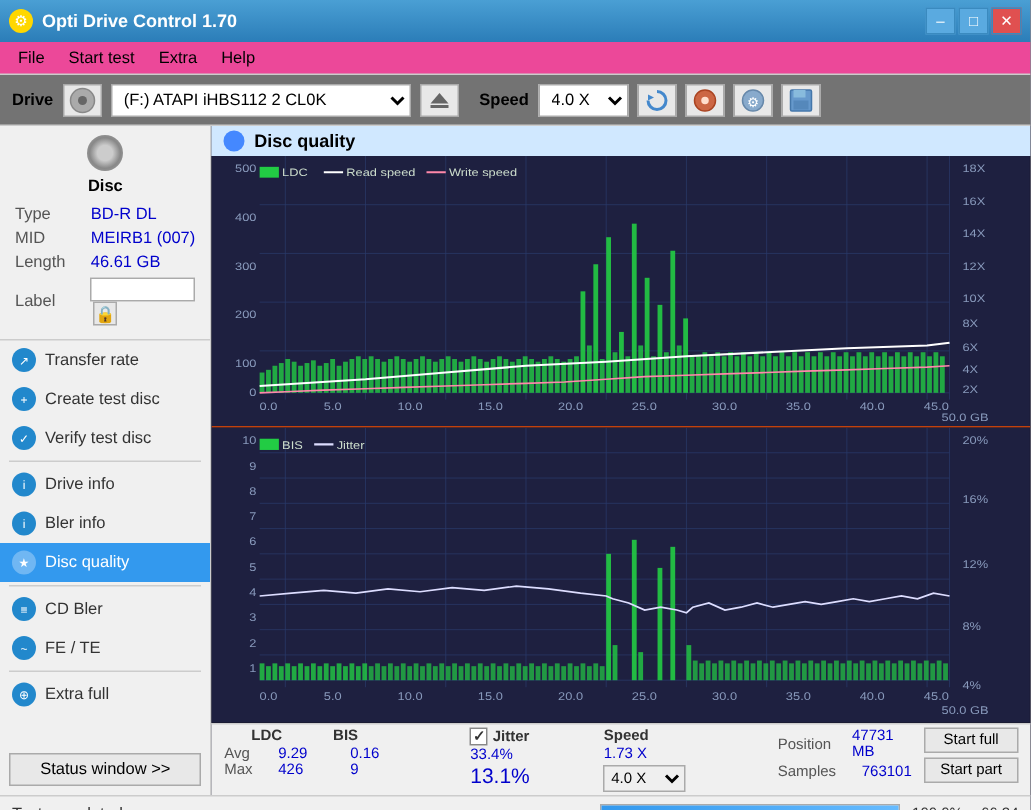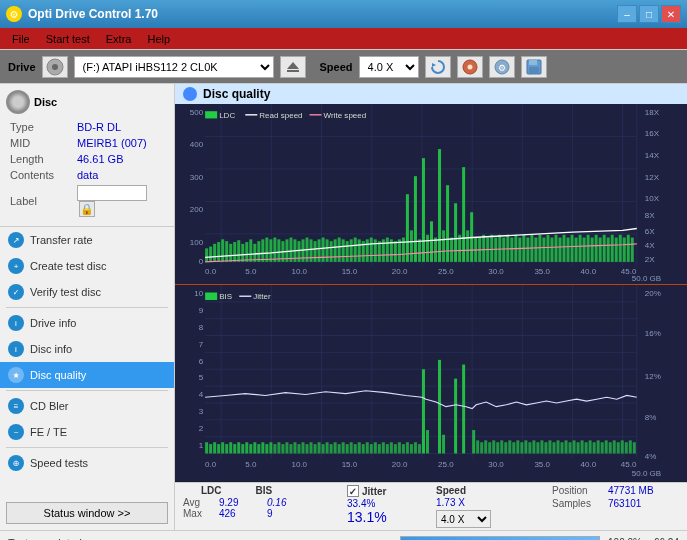--- a/index.html
+++ b/index.html
@@ -24,21 +24,21 @@
       border: 1px solid #3a8abf;
       color: white;
       font-size: 10px;
       cursor: pointer;
       display: flex; align-items: center; justify-content: center;
     }
     .title-bar-btn:last-child { background: #e05050; }
 
     
     .menu-bar {
-      background: #b91c1c;
+      background: #ec4899;
       height: 22px;
       display: flex;
       align-items: center;
       padding: 0 4px;
       border-bottom: 1px solid #ccc;
     }
     .menu-item {
       padding: 2px 8px;
       cursor: pointer;
       font-size: 11px;
@@ -93,21 +93,21 @@
       border-right: 1px solid #ccc;
       display: flex;
       flex-direction: column;
     }
     .disc-info {
       padding: 6px;
       border-bottom: 1px solid #ccc;
     }
     .disc-info-header {
       display: flex; align-items: center; gap: 4px;
-      font-weight: bold; font-size: 11px; margin-bottom: 4px;
+      font-weight: bold; font-size: 11px; margin-bottom: 4px; flex-direction: column;
     }
     .disc-icon { width: 24px; height: 24px; background: radial-gradient(circle, #ccc 30%, #888 60%, #aaa 100%); border-radius: 50%; }
     .disc-table { width: 100%; }
     .disc-table td { font-size: 11px; padding: 1px 2px; }
     .disc-table td:first-child { color: #555; width: 65px; }
     .disc-table td:last-child { color: #0000cc; }
     .label-row td:last-child { }
     .label-input {
       width: 70px; height: 16px; border: 1px solid #aaa; font-size: 10px;
     }
@@ -333,24 +333,20 @@
           <td>BD-R DL</td>
         </tr>
         <tr>
           <td>MID</td>
           <td>MEIRB1 (007)</td>
         </tr>
         <tr>
           <td>Length</td>
           <td>46.61 GB</td>
         </tr>
-        <tr>
-          <td>Contents</td>
-          <td>data</td>
-        </tr>
         <tr class="label-row">
           <td>Label</td>
           <td>
             <input class="label-input" type="text" style="">
             <span class="label-icon-btn">🔒</span>
           </td>
         </tr>
       </tbody>
         </table>
     </div>
@@ -368,39 +364,39 @@
         <div class="nav-icon" style="background:#2288cc;">✓</div>
         <span>Verify test disc</span>
       </div>
       <div class="nav-sep"></div>
       <div class="nav-item">
         <div class="nav-icon" style="background:#2288cc;">i</div>
         <span>Drive info</span>
       </div>
       <div class="nav-item">
         <div class="nav-icon" style="background:#2288cc;">i</div>
-        <span>Disc info</span>
+        <span>Bler info</span>
       </div>
       <div class="nav-item active">
         <div class="nav-icon">★</div>
         <span>Disc quality</span>
       </div>
       <div class="nav-sep"></div>
       <div class="nav-item">
         <div class="nav-icon" style="background:#2288cc;">≡</div>
         <span>CD Bler</span>
       </div>
       <div class="nav-item">
         <div class="nav-icon" style="background:#2288cc;">~</div>
         <span>FE / TE</span>
       </div>
       <div class="nav-sep"></div>
       <div class="nav-item">
         <div class="nav-icon" style="background:#2288cc;">⊕</div>
-        <span>Speed tests</span>
+        <span>Extra full</span>
       </div>
     </div>
 
     <button class="status-btn">Status window &gt;&gt;</button>
   </div>
 
   <div class="right-panel">
 
     <div class="disc-quality-header">
       <div class="dq-icon"></div>
@@ -755,21 +751,21 @@
 
     <div class="stats-bar">
       <div style="display:flex;flex-direction:column;min-width:160px;">
         <div style="display:flex;gap:16px;margin-left:18px;font-size:10px;font-weight:bold;color:#333;margin-bottom:1px;">
           <span>LDC</span>
           <span style="margin-left:18px;">BIS</span>
         </div>
         <div style="display:flex;align-items:flex-start;font-size:10px;gap:4px;">
           <span style="color:#555;width:32px;">Avg</span>
           <span style="color:#0000cc;width:44px;">9.29</span>
-          <span style="color:#0000cc;width:40px;font-style:italic;">0.16</span>
+          <span style="color:#0000cc;width:40px;">0.16</span>
         </div>
         <div style="display:flex;align-items:center;font-size:10px;gap:4px;">
           <span style="color:#555;width:32px;">Max</span>
           <span style="color:#0000cc;width:44px;">426</span>
           <span style="color:#0000cc;width:40px;">9</span>
         </div>
       </div>
 
       <div style="display:flex;flex-direction:column;min-width:85px;margin-left:4px;">
         <div style="font-size:10px;font-weight:bold;color:#333;margin-bottom:1px;">
@@ -800,20 +796,24 @@
         <div style="display:flex;align-items:center;font-size:10px;gap:4px;">
           <span style="color:#555;width:52px;">Position</span>
           <span style="color:#0000cc;">47731 MB</span>
         </div>
         <div style="display:flex;align-items:center;font-size:10px;gap:4px;">
           <span style="color:#555;width:52px;">Samples</span>
           <span style="color:#0000cc;">763101</span>
         </div>
       </div>
 
+      <div class="action-btns">
+        <button class="action-btn">Start full</button>
+        <button class="action-btn">Start part</button>
+      </div>
     </div>
 
   </div>
 </div>
 
 <div class="status-bar">
   <span class="status-text">Test completed</span>
   <div class="progress-bar-container">
     <div class="progress-bar-fill" style="width:100%;"></div>
   </div>

